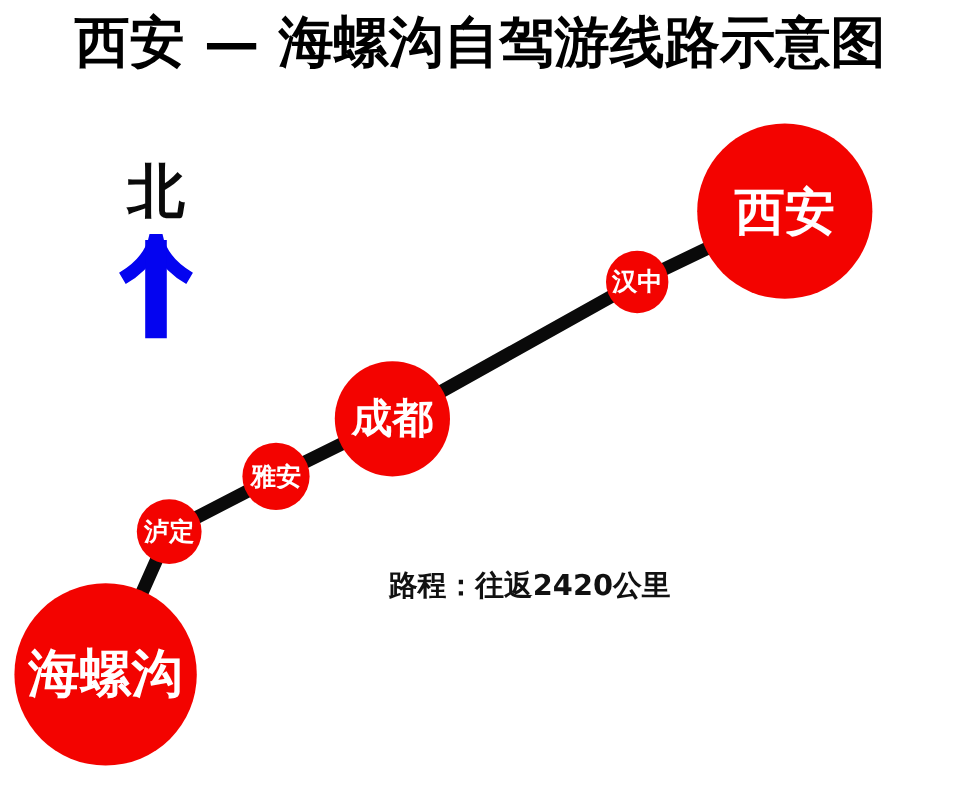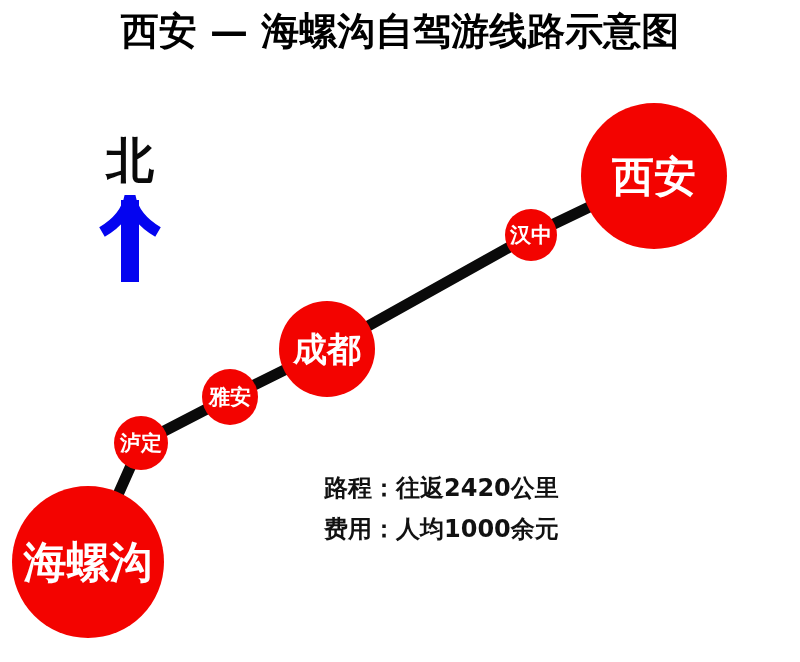--- a/index.html
+++ b/index.html
@@ -19,21 +19,21 @@
   }
   .page-title {
     position: absolute;
     left: 0;
     right: 0;
     top: 8px;
     margin: 0;
     text-align: center;
     font-family: "DejaVu Serif", "Liberation Serif", serif;
     font-weight: 700;
-    font-size: 38px;
+    font-size: 46px;
     line-height: 1.2;
     color: #000000;
     white-space: nowrap;
   }
   .route-map {
     position: absolute;
     left: 0;
     top: 0;
     width: 800px;
     height: 662px;
@@ -117,18 +117,15 @@
     <svg class="north-arrow" viewBox="0 0 66 92" xmlns="http://www.w3.org/2000/svg">
       <path class="arrow-barbs" d="M5,42 Q29,28 33,6 Q37,28 61,42"></path>
       <line class="arrow-stem" x1="33" y1="10" x2="33" y2="92"></line>
     </svg>
   </div>
 
   <div class="route-info">
     <div class="info-row">
       <span class="info-label">路程：</span><span class="info-value">往返2420公里</span>
     </div>
-    <div class="info-row">
-      <span class="info-label">费用：</span><span class="info-value">人均1000余元</span>
-    </div>
   </div>
 
 </div>
 
 </body></html>

